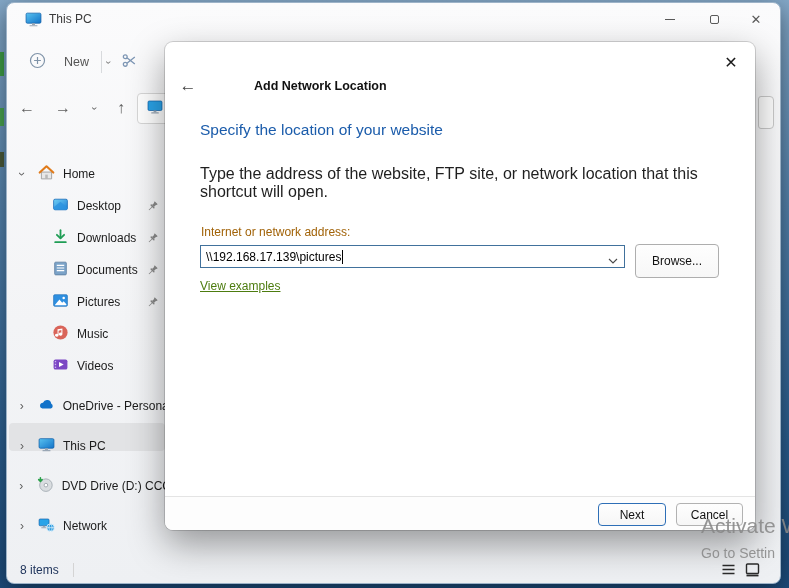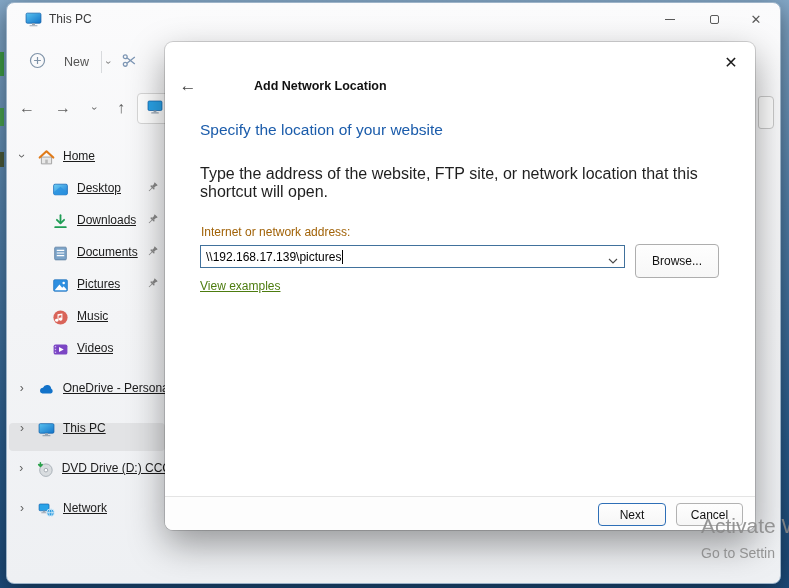--- a/index.html
+++ b/index.html
@@ -30,21 +30,21 @@
   .navrow { position:absolute; left:0; top:86px; right:0; height:42px; }
   .nav-g { position:absolute; top:5px; width:28px; height:28px; display:flex; align-items:center; justify-content:center;
            color:#5f5f5f; font-size:16px; }
   .addr { position:absolute; left:130px; top:4px; width:612px; height:31px; background:#fff;
           border:1px solid #d7d7d7; border-radius:4px; display:flex; align-items:center; padding-left:9px; }
   .srchfrag { position:absolute; left:751px; top:7px; width:16px; height:33px; background:#fdfdfd;
               border:1px solid #c9c9c9; border-radius:3px 4px 4px 3px; }
 
   
   .sidebar { position:absolute; left:0; top:146px; width:162px; bottom:26px; overflow:hidden; }
-  .srow { position:relative; height:32px; display:flex; align-items:flex-start; font-size:12px; color:#1b1b1b;text-decoration:underline; }
+  .srow { position:relative; height:32px; display:flex; align-items:flex-end; font-size:12px; color:#1b1b1b; }
   .srow.grp { margin-top:8px; }
   .srow.selected::before { content:""; position:absolute; left:2px; right:4px; top:2px; bottom:2px;
                            background:#e2e3e5; border-radius:4px; }
   .srow > * { position:relative; }
   .s-chev { width:14px; margin-left:8px; color:#5f5f5f; font-size:12px; text-align:center; }
   .s-chev .r { display:inline-block; }
   .s-chev .d { display:inline-block; transform:rotate(90deg); }
   .s-ic { width:17px; height:17px; margin-left:9px; flex:0 0 17px; }
   .srow.sub .s-ic { margin-left:23px; }
   .srow.sub .s-chev { visibility:hidden; }
@@ -317,20 +317,37 @@
                 <rect x="3" y="10.6" width="5.4" height="1" rx=".5" fill="#9aa7b5"></rect>
                 <circle cx="11.8" cy="11" r="3.6" fill="#2d9ce0" stroke="#fff" stroke-width=".7"></circle>
                 <path d="M8.2 11 h7.2 M11.8 7.4 a5.6 5.6 0 0 1 0 7.2 M11.8 7.4 a5.6 5.6 0 0 0 0 7.2" fill="none" stroke="#fff" stroke-width=".6"></path>
               </svg></span>
           <span class="s-label">Network</span>
 
         </div>
         </div>
     </div>
 
+    <div class="statusbar">
+      <span class="st-count">8 items</span>
+      <div class="st-div"></div>
+      <div class="st-views">
+        <span class="v-ic">
+          <svg viewBox="0 0 15 15" width="15" height="15" stroke="#2b2b2b" stroke-width="1.6">
+              <path d="M1.5 3.5 h12 M1.5 7.5 h12 M1.5 11.5 h12"></path>
+            </svg>
+        </span>
+        <span class="v-ic">
+          <svg viewBox="0 0 15 15" width="15" height="15" fill="none" stroke="#2b2b2b" stroke-width="1.4">
+              <rect x="1.5" y="2" width="12" height="9.5" rx="1"></rect>
+              <path d="M1.5 13.5 h12" stroke-width="1.8"></path>
+            </svg>
+        </span>
+      </div>
+    </div>
   </div>
 
   <div class="dialog">
     <div class="dlg-close">✕</div>
     <div class="dlg-back">←</div>
     <div class="dlg-title">Add Network Location</div>
 
     <div class="dlg-heading">Specify the location of your website</div>
     <div class="dlg-desc">Type the address of the website, FTP site, or network location that this shortcut will open.</div>
 

